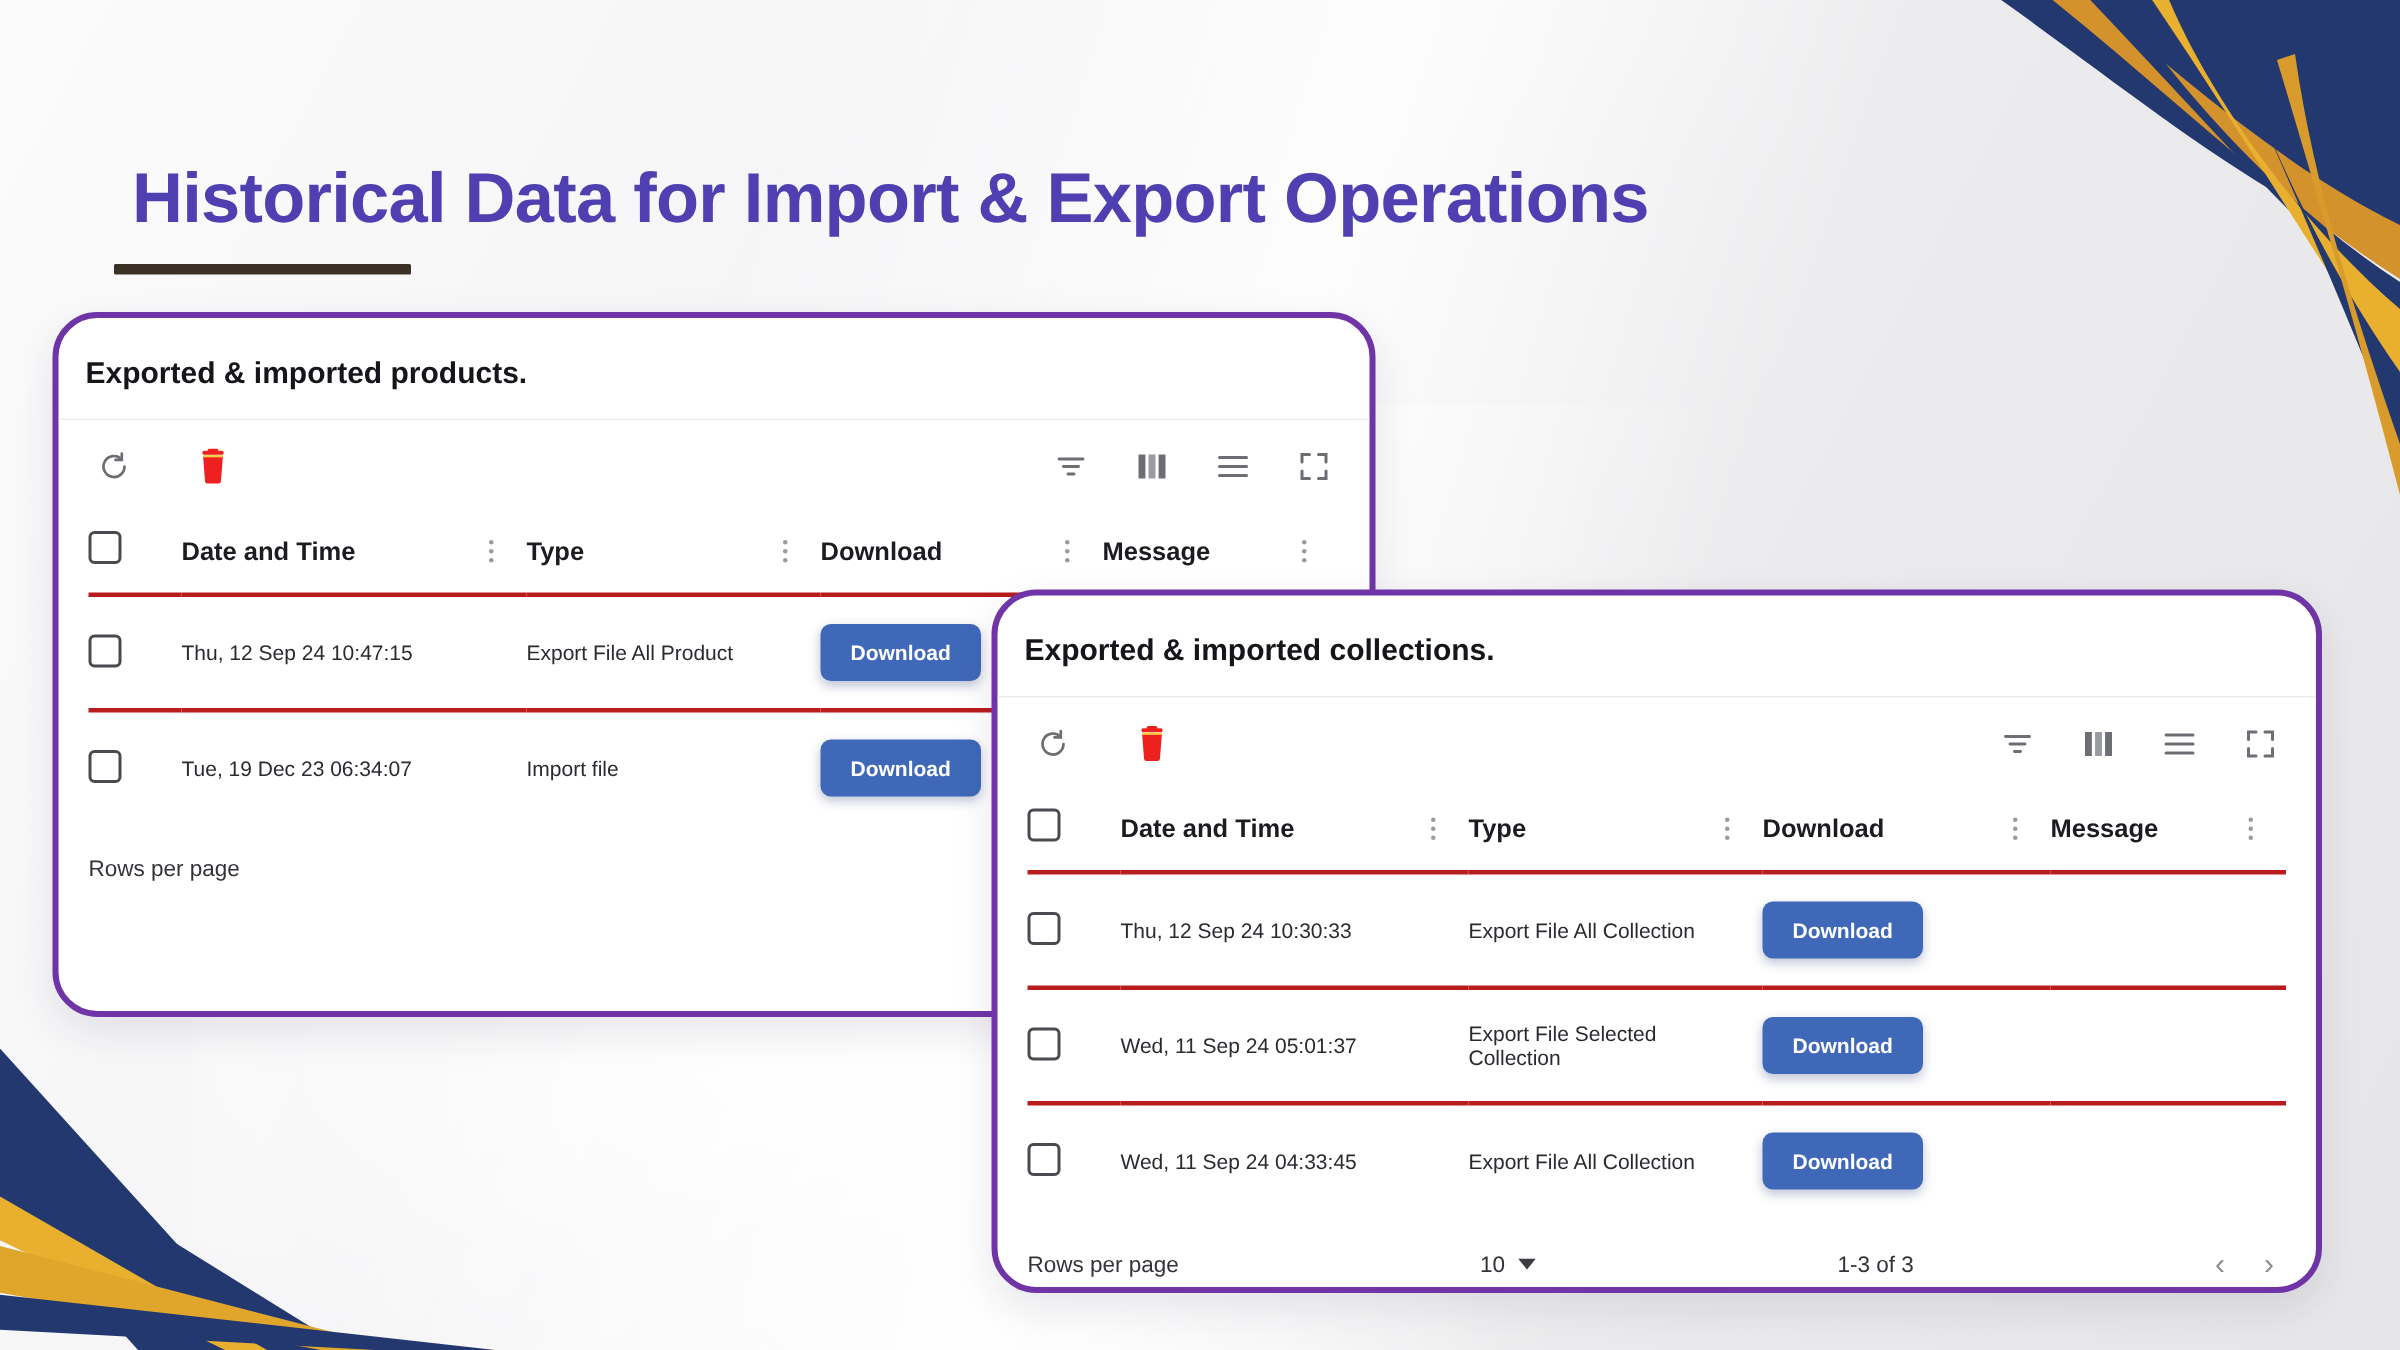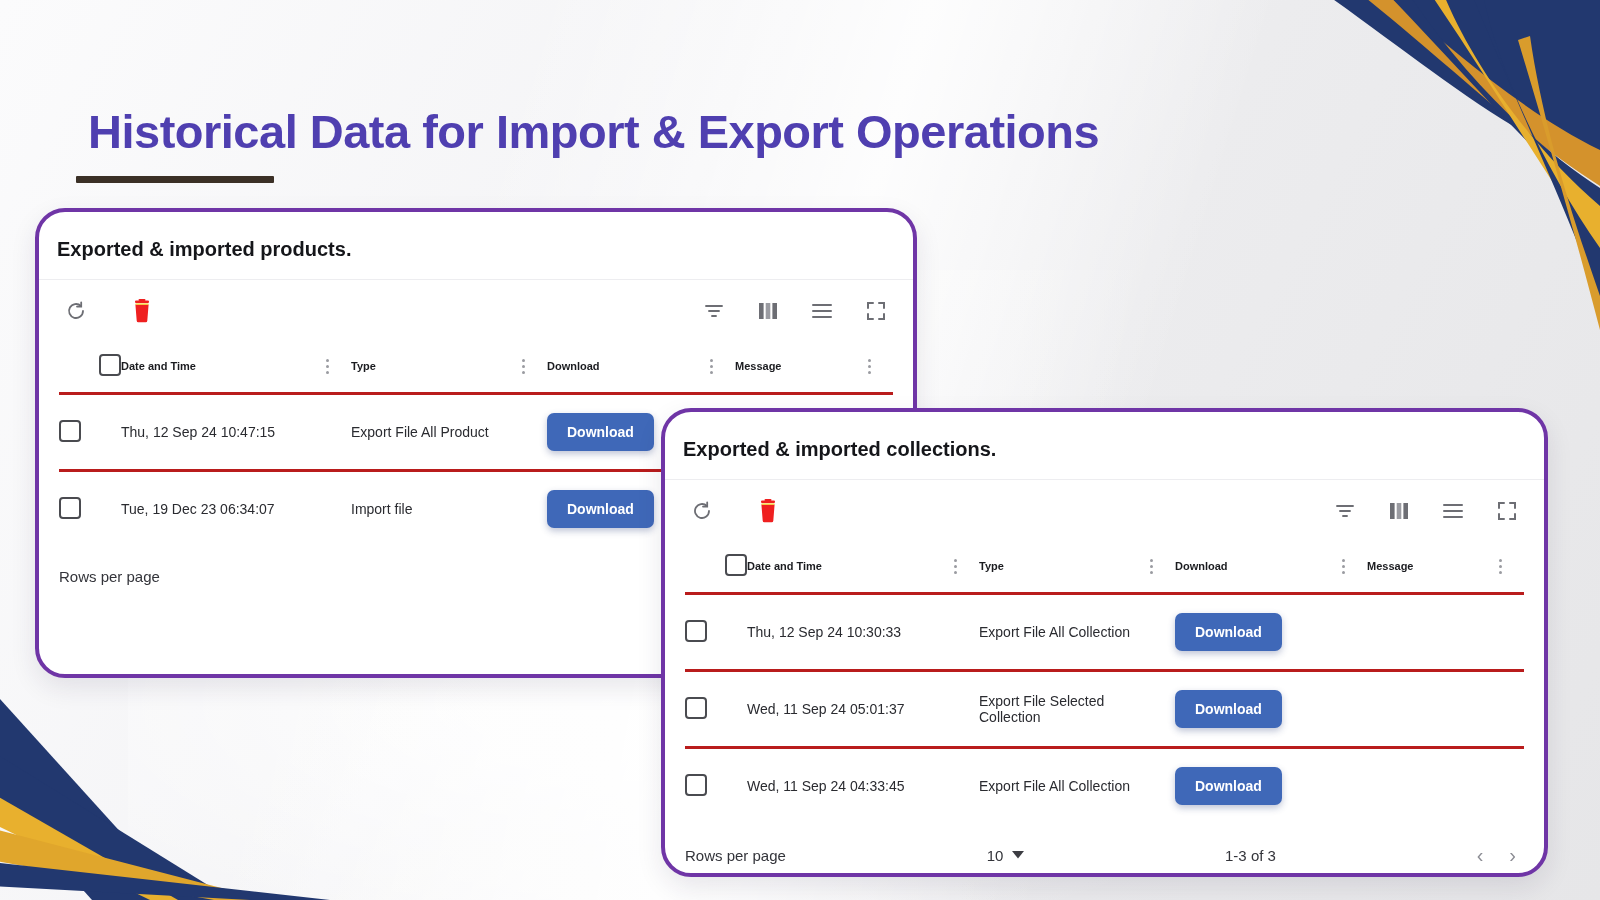--- a/index.html
+++ b/index.html
@@ -45,42 +45,42 @@
   }
 
   
   .card{
     position:absolute;background:#ffffff;
     border:4px solid #6f35a6;border-radius:30px;
     box-shadow:0 10px 26px rgba(40,30,70,.10);
     overflow:hidden;
   }
   #card-products{left:35px;top:208px;width:874px;height:462px;}
-  #card-collections{left:661px;top:408px;width:879px;height:461px;z-index:5;}
+  #card-collections{left:661px;top:393px;width:879px;height:461px;z-index:5;}
 
   .card-title{
     font-size:20px;font-weight:bold;color:#15161a;
     padding:26px 0 18px 18px;
   }
   .card-inner{padding:0 20px;}
   .divider{height:1px;background:#ededf0;}
 
   .toolbar{
     display:flex;align-items:center;justify-content:space-between;
     height:62px;padding:0 4px;
   }
   .tb-left{display:flex;align-items:center;gap:40px;}
   .tb-right{display:flex;align-items:center;gap:28px;}
   .tb-btn{display:flex;align-items:center;justify-content:center;
     width:26px;height:26px;}
 
   
   table{border-collapse:collapse;width:100%;table-layout:fixed;}
   th{
-    font-size:11px;font-weight:bold;color:#1b1c20;text-align:right;
+    font-size:17px;font-weight:bold;color:#1b1c20;text-align:left;
     padding:12px 0 14px 0;vertical-align:middle;
   }
   td{
     font-size:14px;color:#2a2b30;padding:18px 0;vertical-align:middle;
     border-top:3px solid #b91c1c;
   }
   .th-cell{display:flex;align-items:center;justify-content:space-between;padding-right:22px;}
   .chk{
     width:22px;height:22px;border:2px solid #4a4b50;border-radius:4px;
     background:#fff;box-sizing:border-box;display:inline-block;

